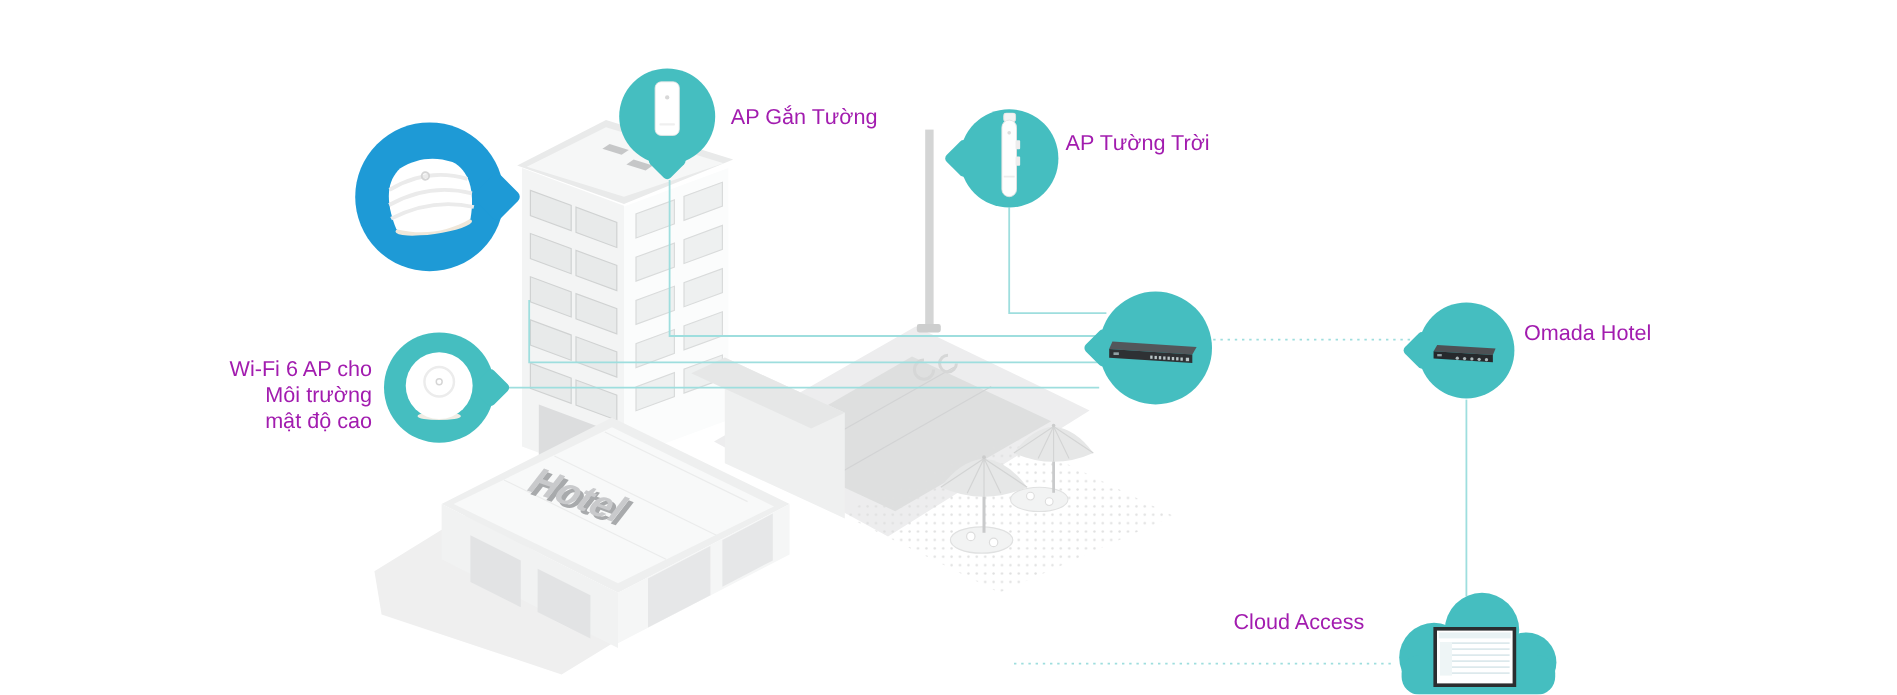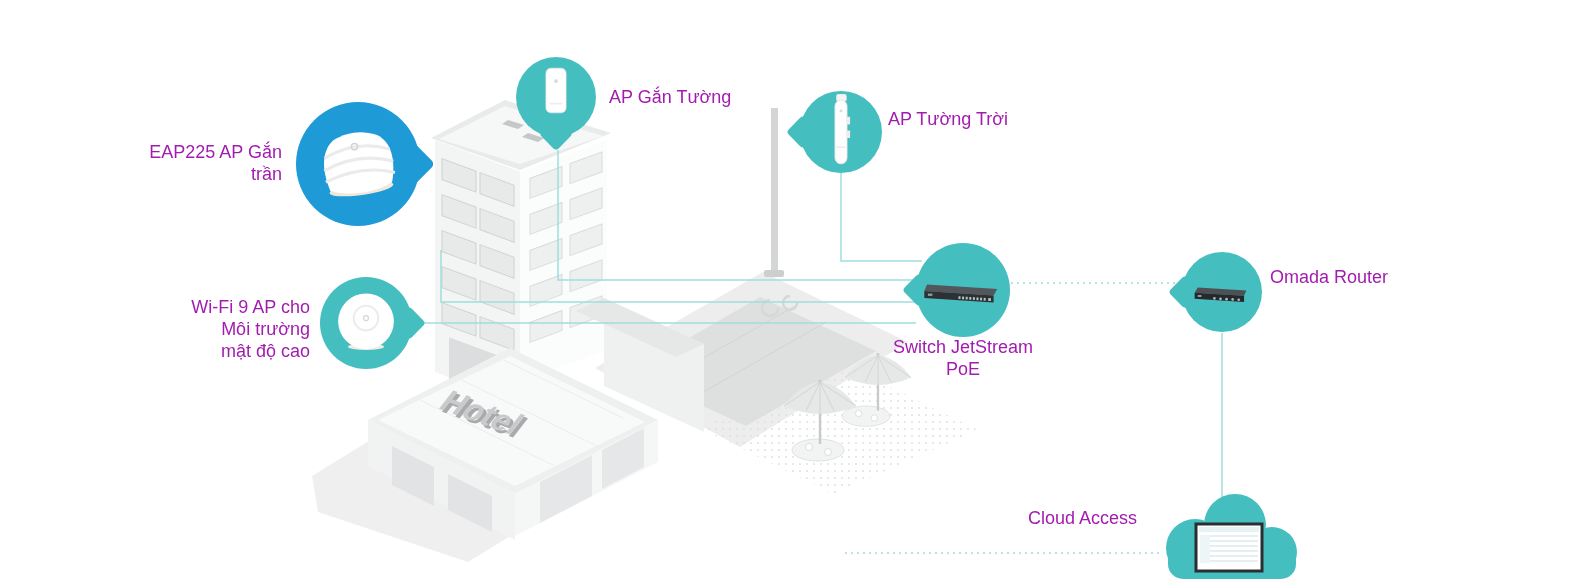--- a/index.html
+++ b/index.html
@@ -252,25 +252,21 @@
           <line x1="50" y1="66" x2="108" y2="66"></line>
             <line x1="50" y1="71" x2="108" y2="71"></line>
           <line x1="50" y1="76" x2="108" y2="76"></line>
             <line x1="50" y1="81" x2="108" y2="81"></line>
         </g>
         <rect x="50" y="55" width="10" height="28" fill="#eef5f6"></rect>
       </g>
     </svg>
   </div>
 
-  <div class="label right" style="right:1299px;top:141px;">EAP225 AP Gắn
-trần</div>
   <div class="label" style="left:609px;top:86px;">AP Gắn Tường</div>
   <div class="label" style="left:888px;top:108px;">AP Tường Trời</div>
-  <div class="label right" style="right:1271px;top:296px;">Wi-Fi 9 AP cho
+  <div class="label right" style="right:1271px;top:296px;">Wi-Fi 6 AP cho
 Môi trường
 mật độ cao</div>
-  <div class="label center" style="left:883px;top:336px;width:160px;">Switch JetStream
-PoE</div>
-  <div class="label" style="left:1270px;top:266px;">Omada Router</div>
+  <div class="label" style="left:1270px;top:266px;">Omada Hotel</div>
   <div class="label right" style="right:444px;top:507px;">Cloud Access</div>
 
 </div>
 
 </body></html>

